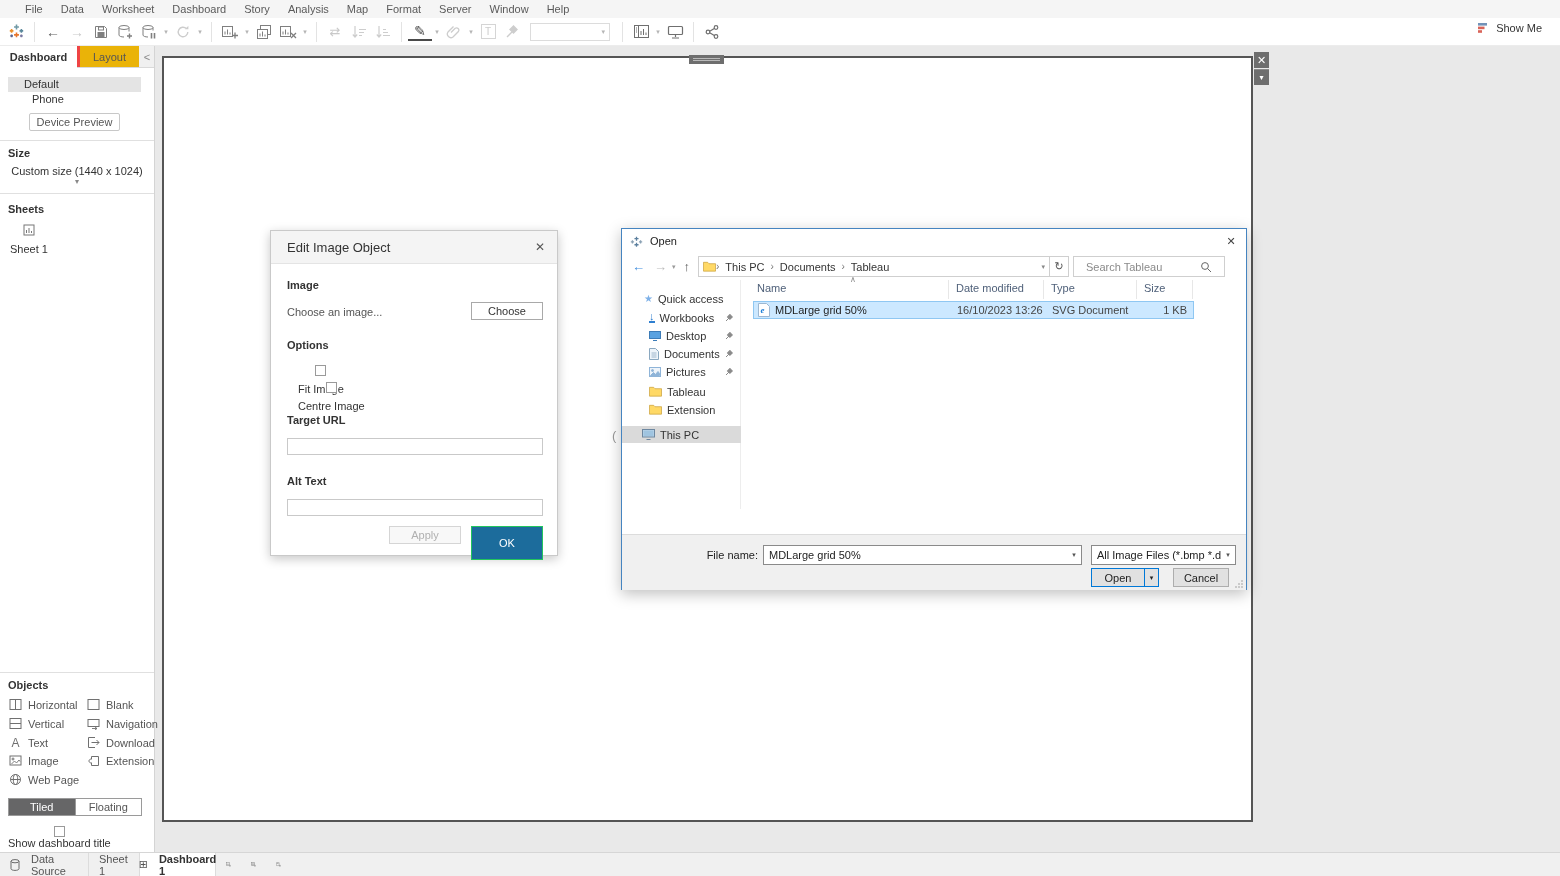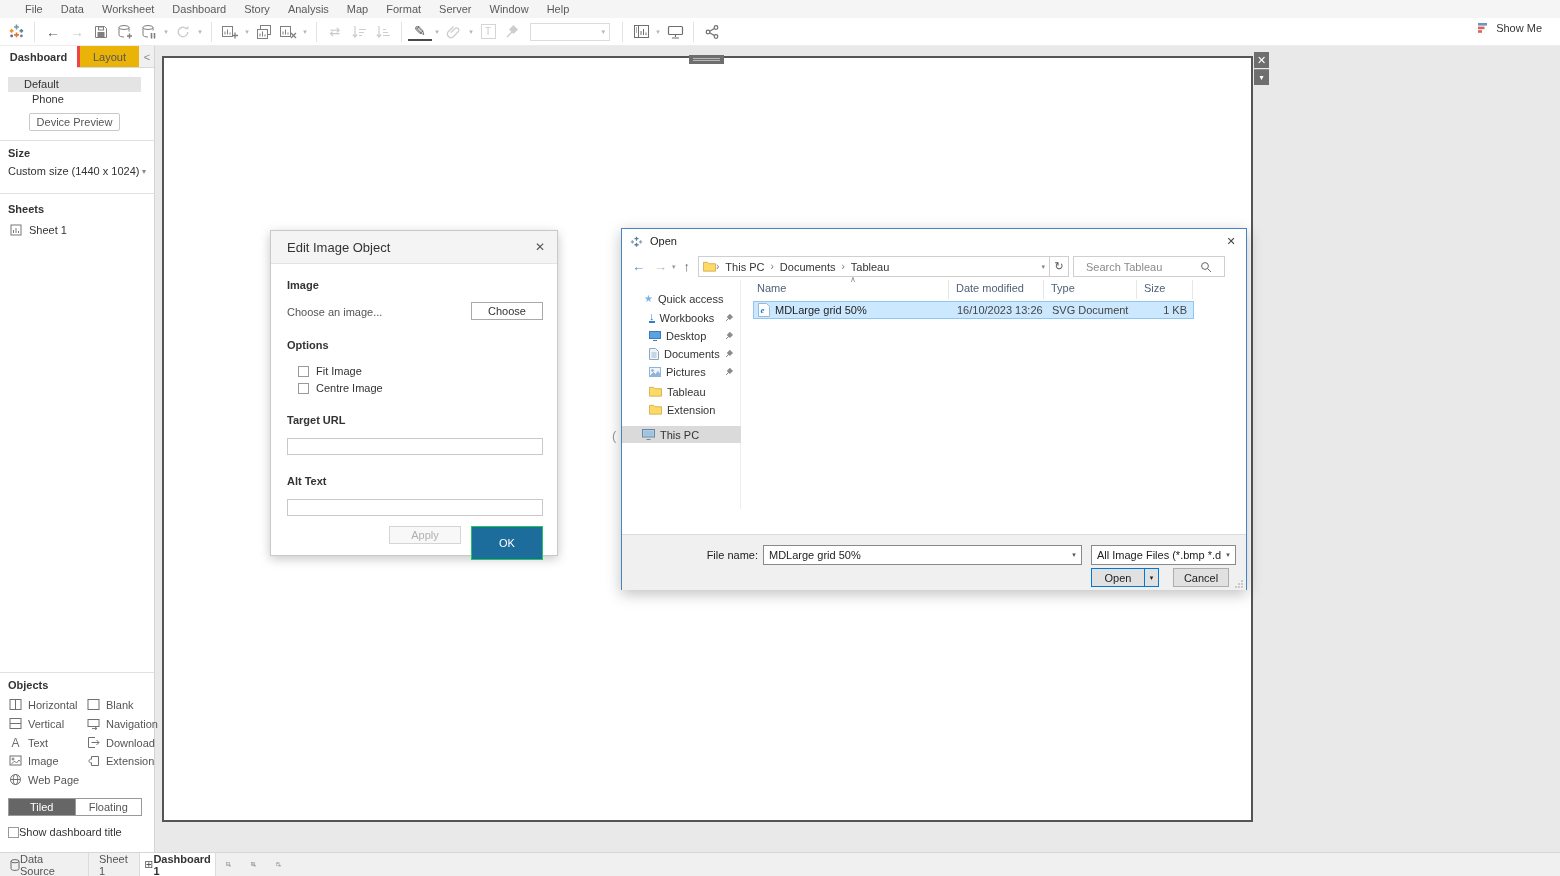--- a/index.html
+++ b/index.html
@@ -1,19 +1,19 @@
 <!DOCTYPE html>
 <html><head>
 <meta charset="utf-8">
 <style>
   * { margin:0; padding:0; box-sizing:border-box; }
   html,body { width:1560px; height:876px; overflow:hidden; }
   body { font-family:"Liberation Sans","DejaVu Sans",sans-serif; font-size:11px; color:#333; background:#e9e9e9; position:relative; }
   .abs { position:absolute; }
-  .row { display:flex; align-items:center; }
+  .row { display:flex; align-items:center;flex-direction:column; }
 
   
   #menubar { left:0; top:0; width:1560px; height:18px; background:#f5f5f5; display:flex; align-items:center; padding-left:16px; }
   #menubar span { padding:0 9px; color:#5a5a5a; cursor:default; }
 
   
   #toolbar { left:0; top:18px; width:1560px; height:28px; background:#fff; border-bottom:1px solid #ececec; display:flex; align-items:center; padding-left:4px; }
   .tbi { width:24px; height:22px; display:flex; align-items:center; justify-content:center; color:#6f6f6f; font-size:14px; }
   .tbi.dis { color:#c9c9c9; }
   .tsep { width:1px; height:20px; background:#e3e3e3; margin:0 6px; }
@@ -74,21 +74,21 @@
   #file-row { position:absolute; left:11px; top:21px; width:441px; height:18px; background:#cce8ff; border:1px solid #8fc7f2; }
   #file-row span { position:absolute; top:2px; color:#1d1d1d; }
   #od-footer { position:absolute; left:0; top:305px; width:624px; height:56px; background:#f0f0f0; border-top:1px solid #dcdcdc; }
   .combo { position:absolute; height:20px; background:#fff; border:1px solid #8a8a8a; display:flex; align-items:center; }
   .combo .val { padding-left:5px; flex:1; white-space:nowrap; overflow:hidden; color:#222; }
   .combo .car { width:14px; text-align:center; color:#555; font-size:7px; flex:none; }
   .wbtn { position:absolute; height:19px; background:#e1e1e1; border:1px solid #adadad; display:flex; align-items:center; justify-content:center; color:#222; }
 
   
   #tabstrip { left:0; top:852px; width:1560px; height:24px; background:#f0f0f0; border-top:1px solid #d6d6d6; display:flex; }
-  .btab { display:flex; align-items:center; justify-content:center; gap:0; color:#555; border-right:1px solid #dcdcdc; padding:0 10px; }
+  .btab { display:flex; align-items:center; justify-content:center; gap:11px; color:#555; border-right:1px solid #dcdcdc; padding:0 10px; }
   .btab.active { background:#fff; color:#333; font-weight:bold; }
   .btab-ic { width:25px; display:flex; align-items:center; justify-content:center; border-right:none; }
 
   svg { display:block; }
 </style>
 </head>
 <body>
 
 <div id="menubar" class="abs">
   <span>File</span>

